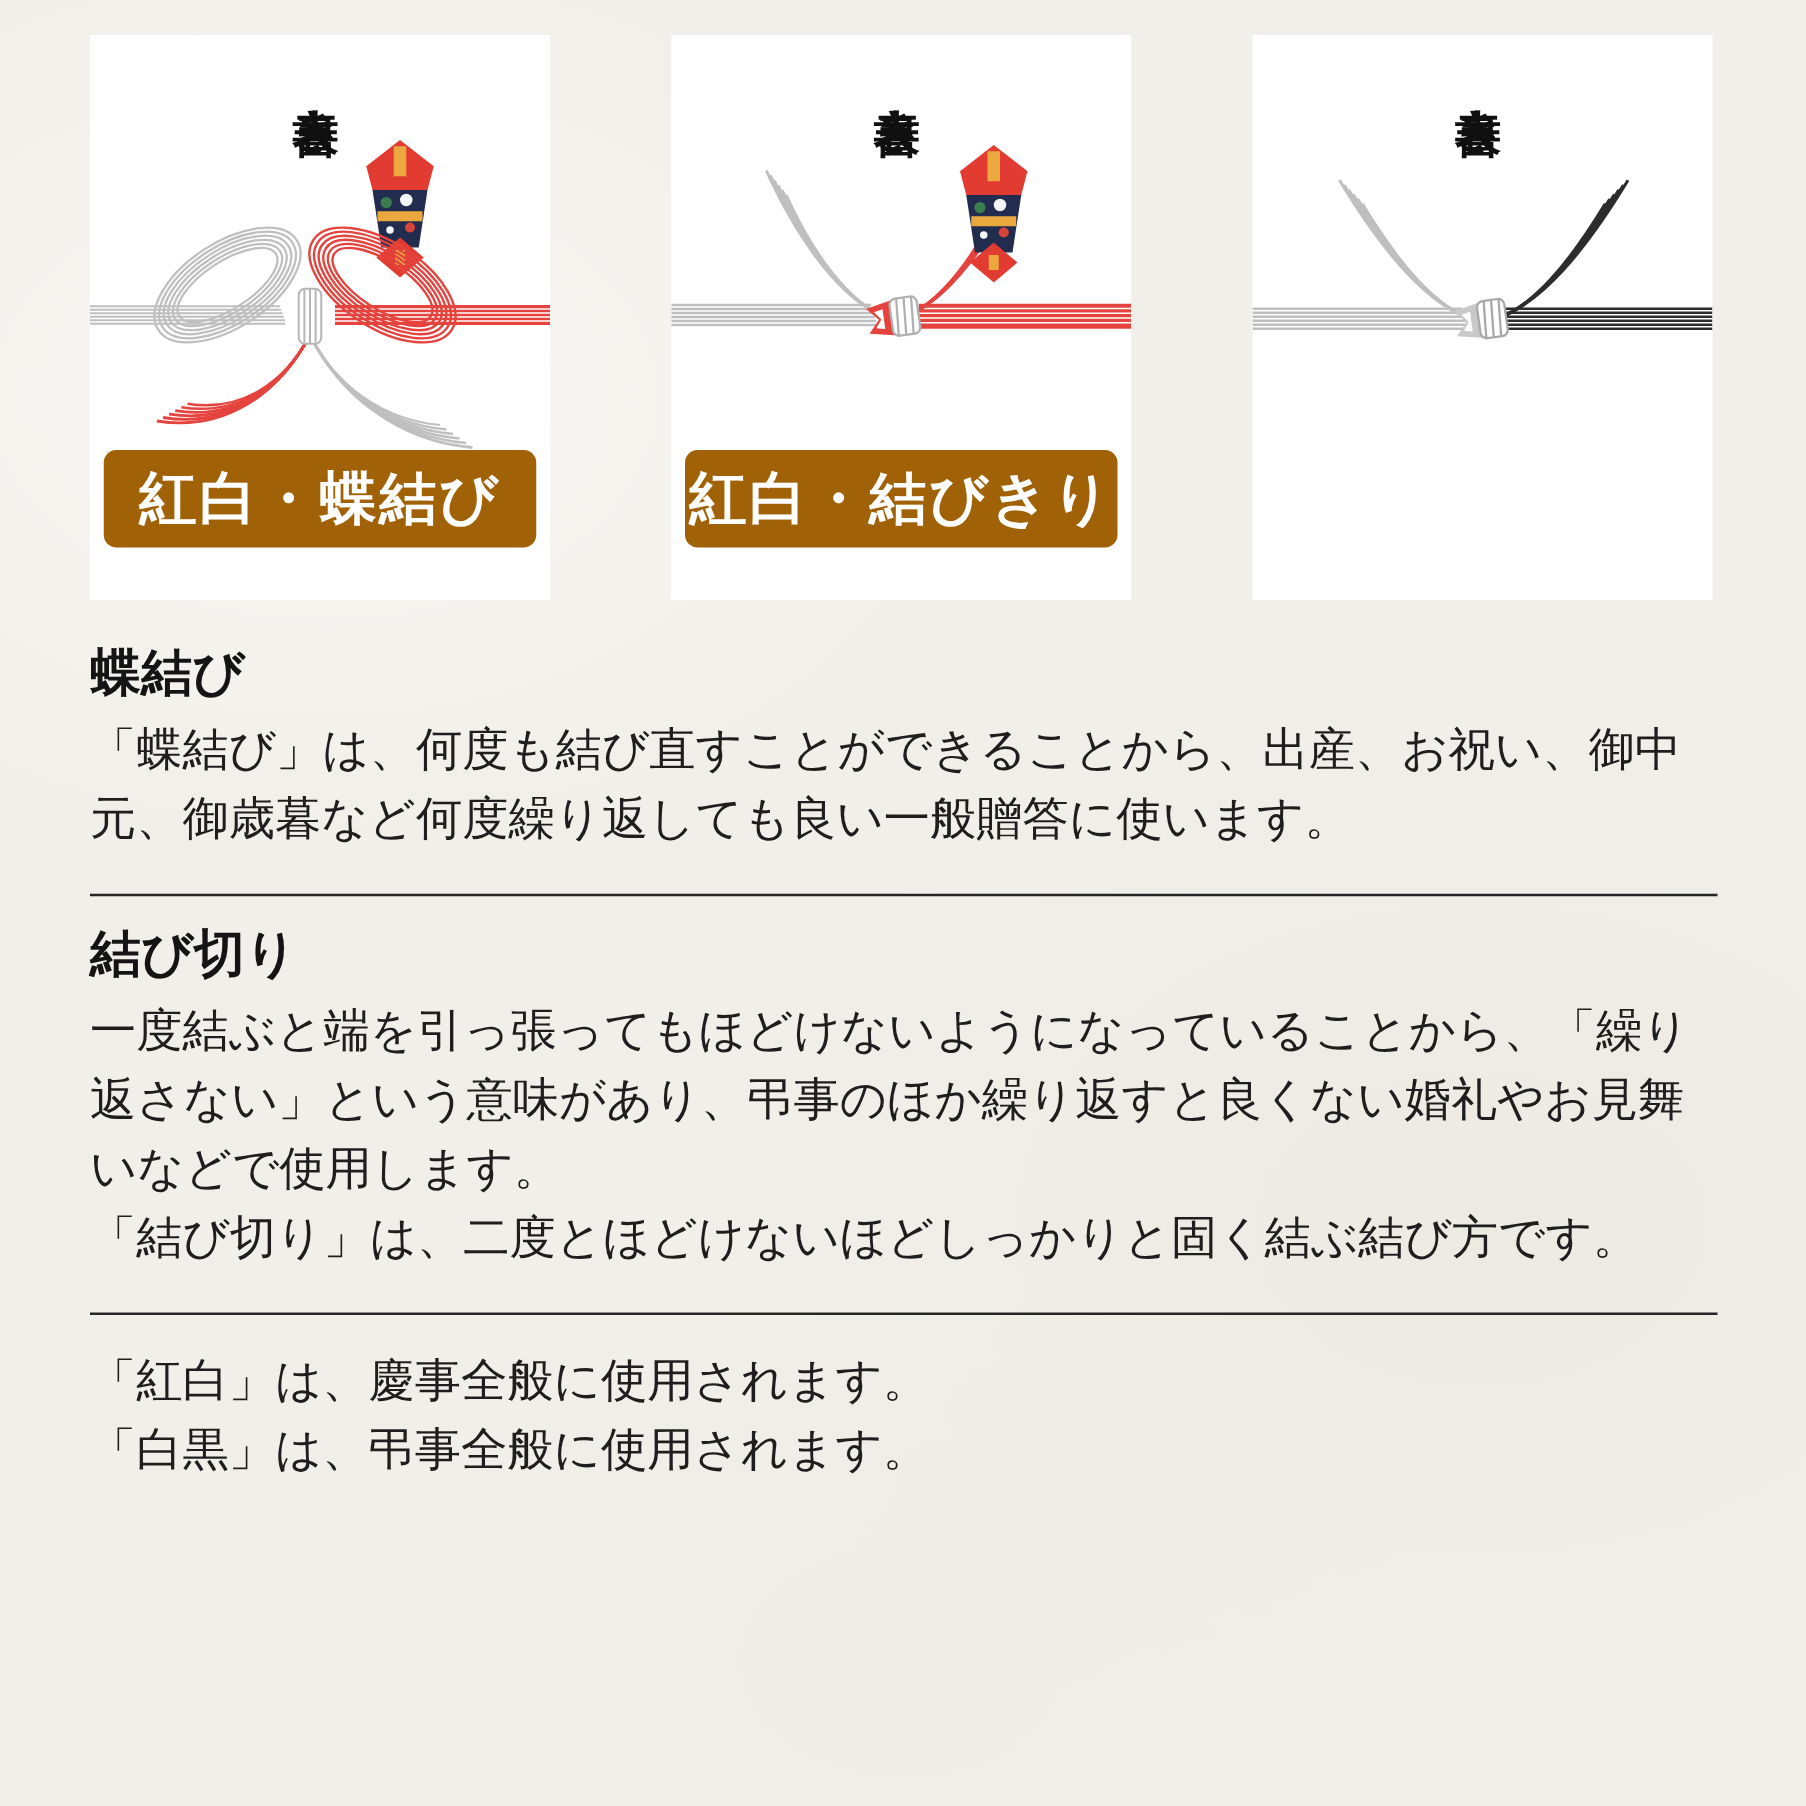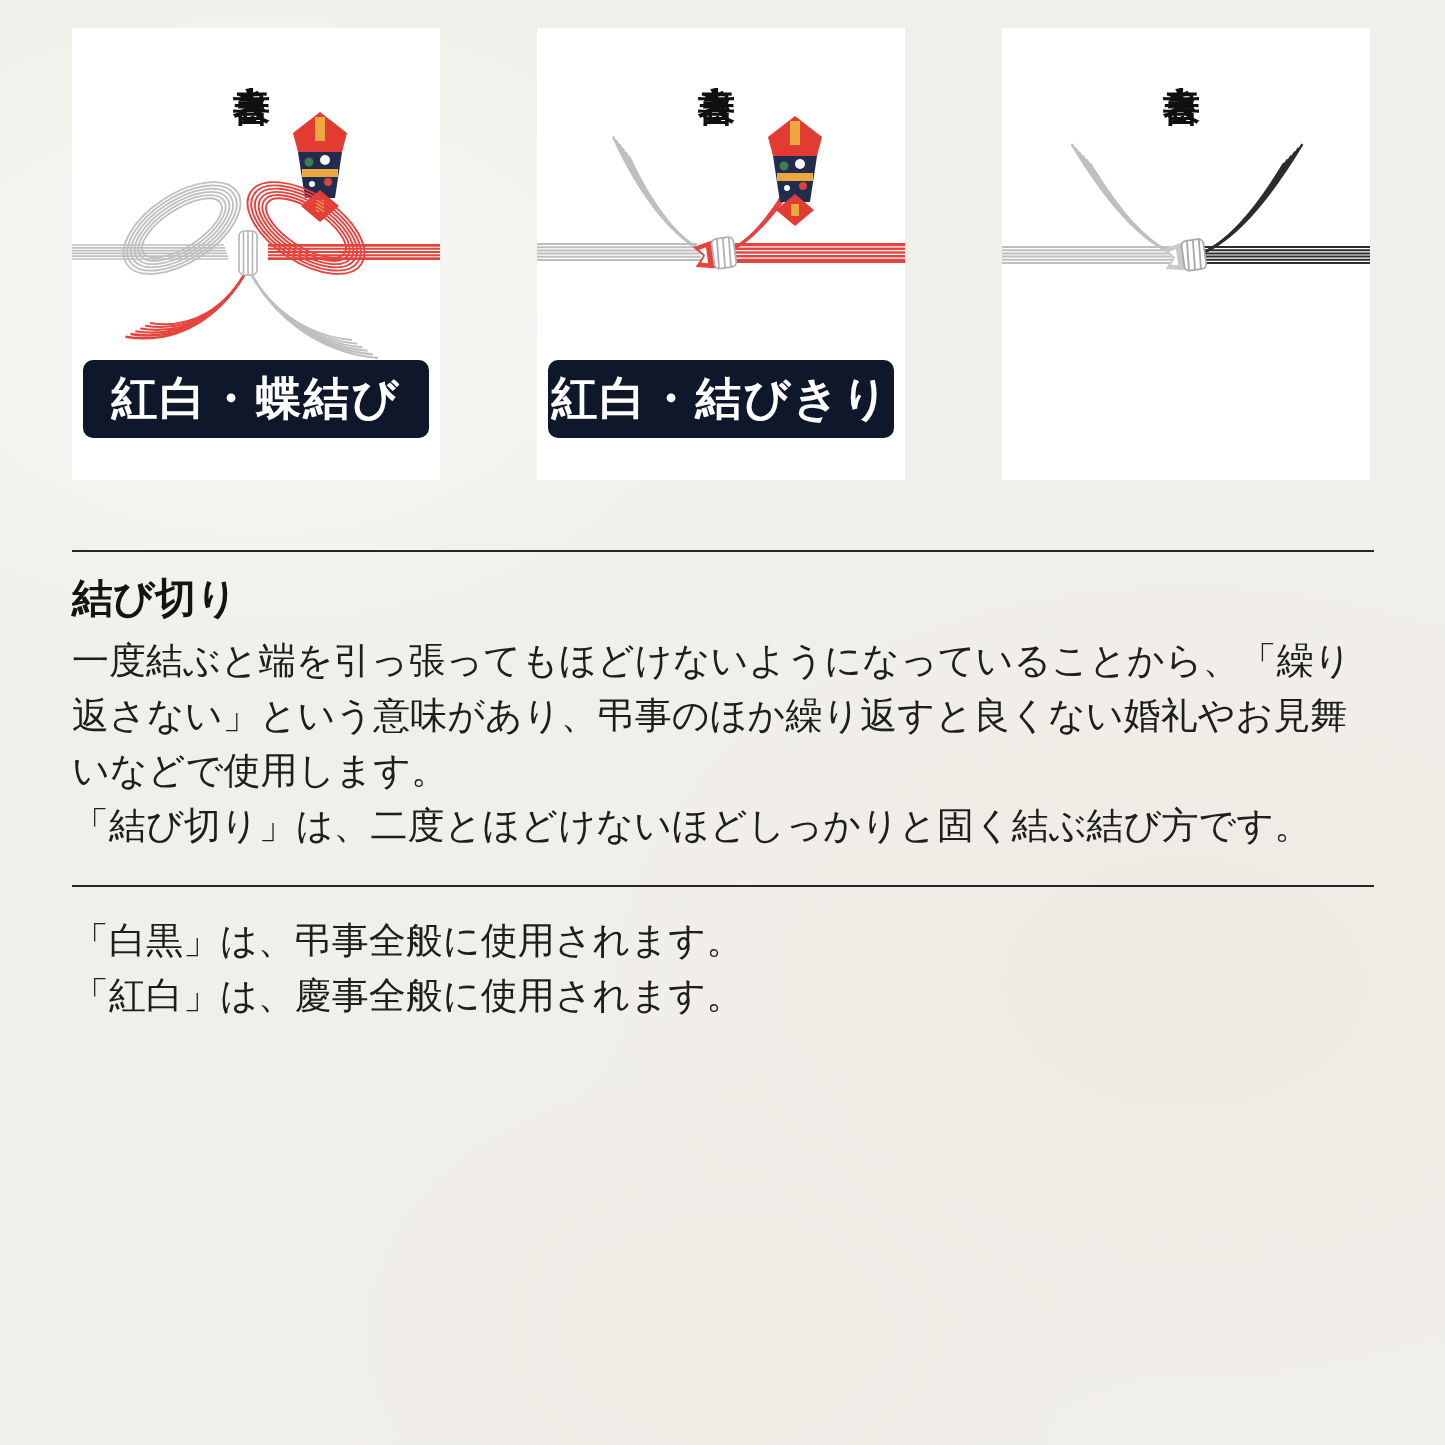--- a/index.html
+++ b/index.html
@@ -18,21 +18,21 @@
   .omotegaki{
     position:absolute;top:29px;left:50%;transform:translateX(-62%);
     writing-mode:vertical-rl;text-orientation:upright;
     font-weight:700;font-size:37px;letter-spacing:2px;color:#101010;z-index:3;line-height:1;
   }
   .caption{
     position:absolute;left:11px;right:11px;top:332px;height:78px;border-radius:10px;
     display:flex;align-items:center;justify-content:center;z-index:4;
     color:#ffffff;font-weight:700;font-size:46px;letter-spacing:2px;line-height:1;
   }
-  .caption.red{background:#0f172a;}
+  .caption.red{background:#a16207;}
   .caption.black{background:#0b0b0b;}
   .sections{position:absolute;left:72px;top:518px;width:1302px;color:#1e1e1e;}
   .sections h2{font-size:41px;line-height:1;font-weight:700;margin:0 0 14px;color:#141414;}
   .sections p{font-size:37px;line-height:55px;margin:0;}
   .sections hr{border:none;border-top:2px solid #262626;margin:32px 0 26px;height:0;}
   .hidden-defs{position:absolute;width:0;height:0;overflow:hidden;}
 </style>
 </head>
 <body>
 
@@ -216,24 +216,28 @@
         <rect x="-3" y="-15" width="22" height="30" rx="5" fill="#ffffff" stroke="#a8a8a8" stroke-width="1.8"></rect>
         <line x1="3" y1="-15" x2="1" y2="15" stroke="#a8a8a8" stroke-width="1.8"></line>
         <line x1="9" y1="-15" x2="7" y2="15" stroke="#a8a8a8" stroke-width="1.8"></line>
         <line x1="15" y1="-14.5" x2="13" y2="14.5" stroke="#a8a8a8" stroke-width="1.8"></line>
       </g>
     </svg>
   </figure>
 </div>
 
 <main class="sections">
+  <section>
+    <h2>蝶結び</h2>
+    <p>「蝶結び」は、何度も結び直すことができることから、出産、お祝い、御中元、御歳暮など何度繰り返しても良い一般贈答に使います。</p>
+  </section>
   <hr>
   <section>
     <h2>結び切り</h2>
     <p>一度結ぶと端を引っ張ってもほどけないようになっていることから、「繰り返さない」という意味があり、弔事のほか繰り返すと良くない婚礼やお見舞いなどで使用します。</p>
     <p>「結び切り」は、二度とほどけないほどしっかりと固く結ぶ結び方です。</p>
   </section>
   <hr>
   <section>
+    <p>「紅白」は、慶事全般に使用されます。</p>
     <p>「白黒」は、弔事全般に使用されます。</p>
-    <p>「紅白」は、慶事全般に使用されます。</p>
   </section>
 </main>
 
 </body></html>

